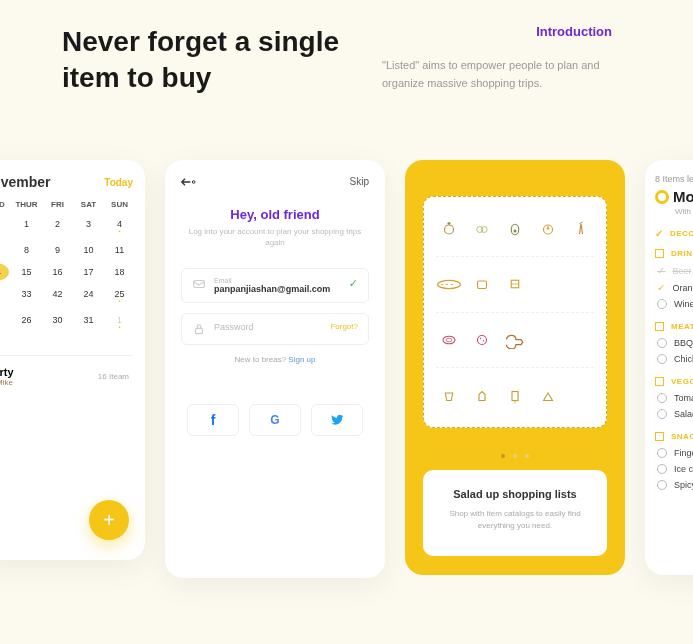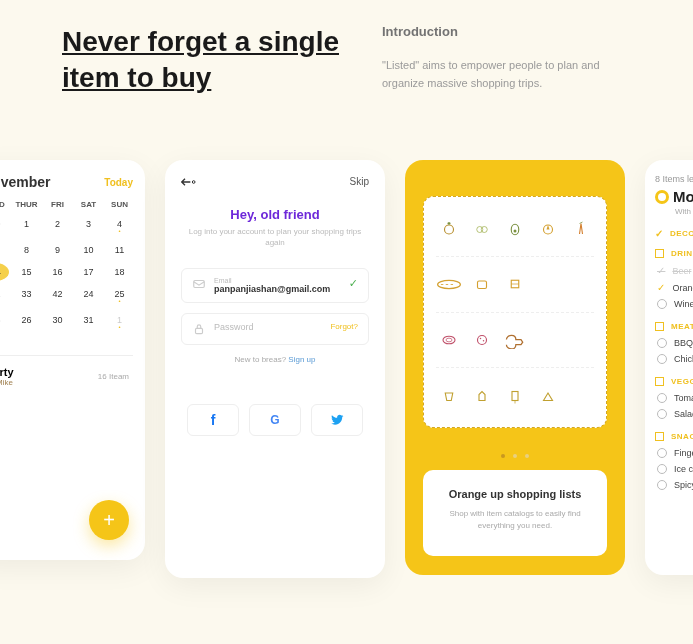--- a/index.html
+++ b/index.html
@@ -1,21 +1,21 @@
 <!DOCTYPE html>
 <html><head>
 <meta charset="utf-8">
 <style>
 * { margin: 0; padding: 0; box-sizing: border-box; font-family: -apple-system, BlinkMacSystemFont, 'Segoe UI', sans-serif; }
 body { background: #fcf9ee; width: 693px; height: 644px; overflow: hidden; position: relative; }
 
 .header-section { padding: 24px 0 0 0; display: flex; }
-.hero-title { font-size: 28px; font-weight: 800; color: #1a1a1a; line-height: 1.3; margin-left: 62px; width: 280px; text-decoration: underline; }
+.hero-title { font-size: 28px; font-weight: 800; color: #1a1a1a; line-height: 1.3; margin-left: 62px; width: 280px; }
 .intro-block { margin-left: 40px; }
-.intro-label { font-size: 13px; font-weight: 600; color: #737373; margin-bottom: 18px; }
+.intro-label { font-size: 13px; font-weight: 600; color: #6d28d9; margin-bottom: 18px; text-align: right; }
 .intro-text { font-size: 11px; color: #9a9a9a; line-height: 1.6; width: 230px; }
 
 .screens-row { display: flex; gap: 20px; position: absolute; top: 160px; left: -30px; }
 
 .screen { background: #fff; border-radius: 18px; box-shadow: 0 8px 30px rgba(0,0,0,0.06); }
 
 
 .screen-calendar { width: 175px; height: 400px; padding: 14px 12px; position: relative; }
 .cal-header { display: flex; justify-content: space-between; align-items: center; margin-bottom: 10px; }
 .cal-month { font-size: 14px; font-weight: 700; color: #333; }
@@ -311,21 +311,21 @@
           </div>
           <div class="catalog-item"></div>
         </div>
     </div>
     <div class="dots">
       <span class="dot active"></span>
       <span class="dot"></span>
       <span class="dot"></span>
     </div>
     <div class="screen-catalog-bottom">
-      <div class="catalog-title">Orange up shopping lists</div>
+      <div class="catalog-title">Salad up shopping lists</div>
       <div class="catalog-text">Shop with item catalogs to easily find everything you need.</div>
     </div>
   </div>
 
   <div class="screen screen-list">
     <div class="list-count">8 Items left</div>
     <div class="list-title-row">
       <span class="list-marker"></span>
       <span class="list-title">Mom's B</span>
     </div>

